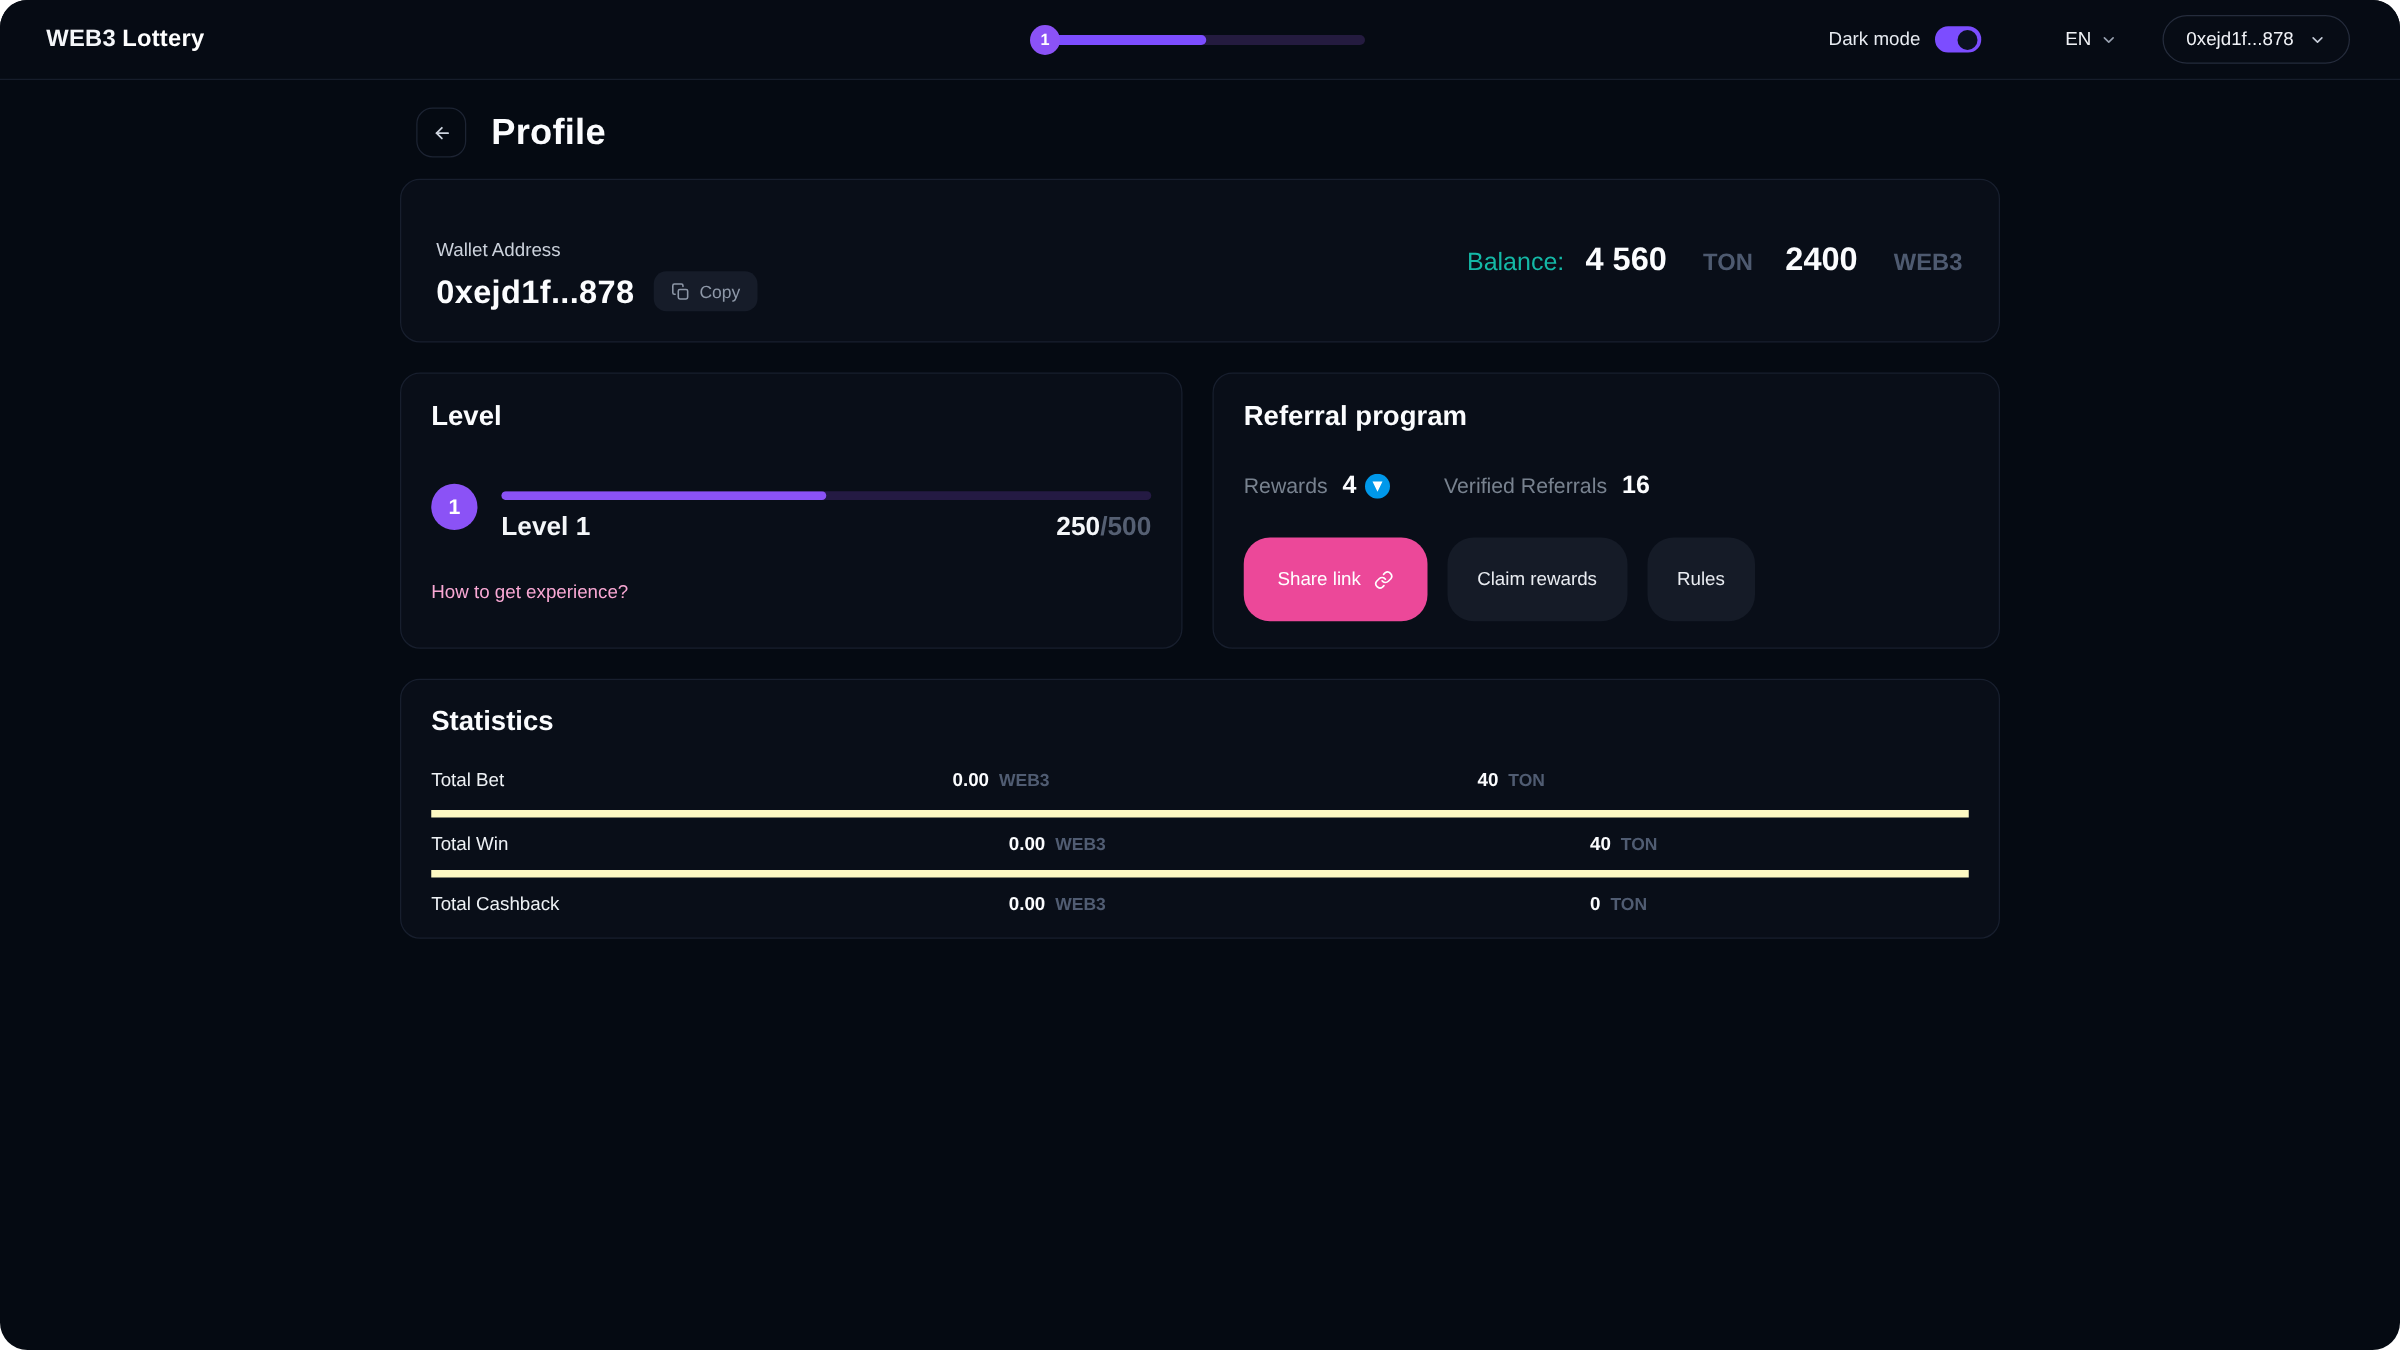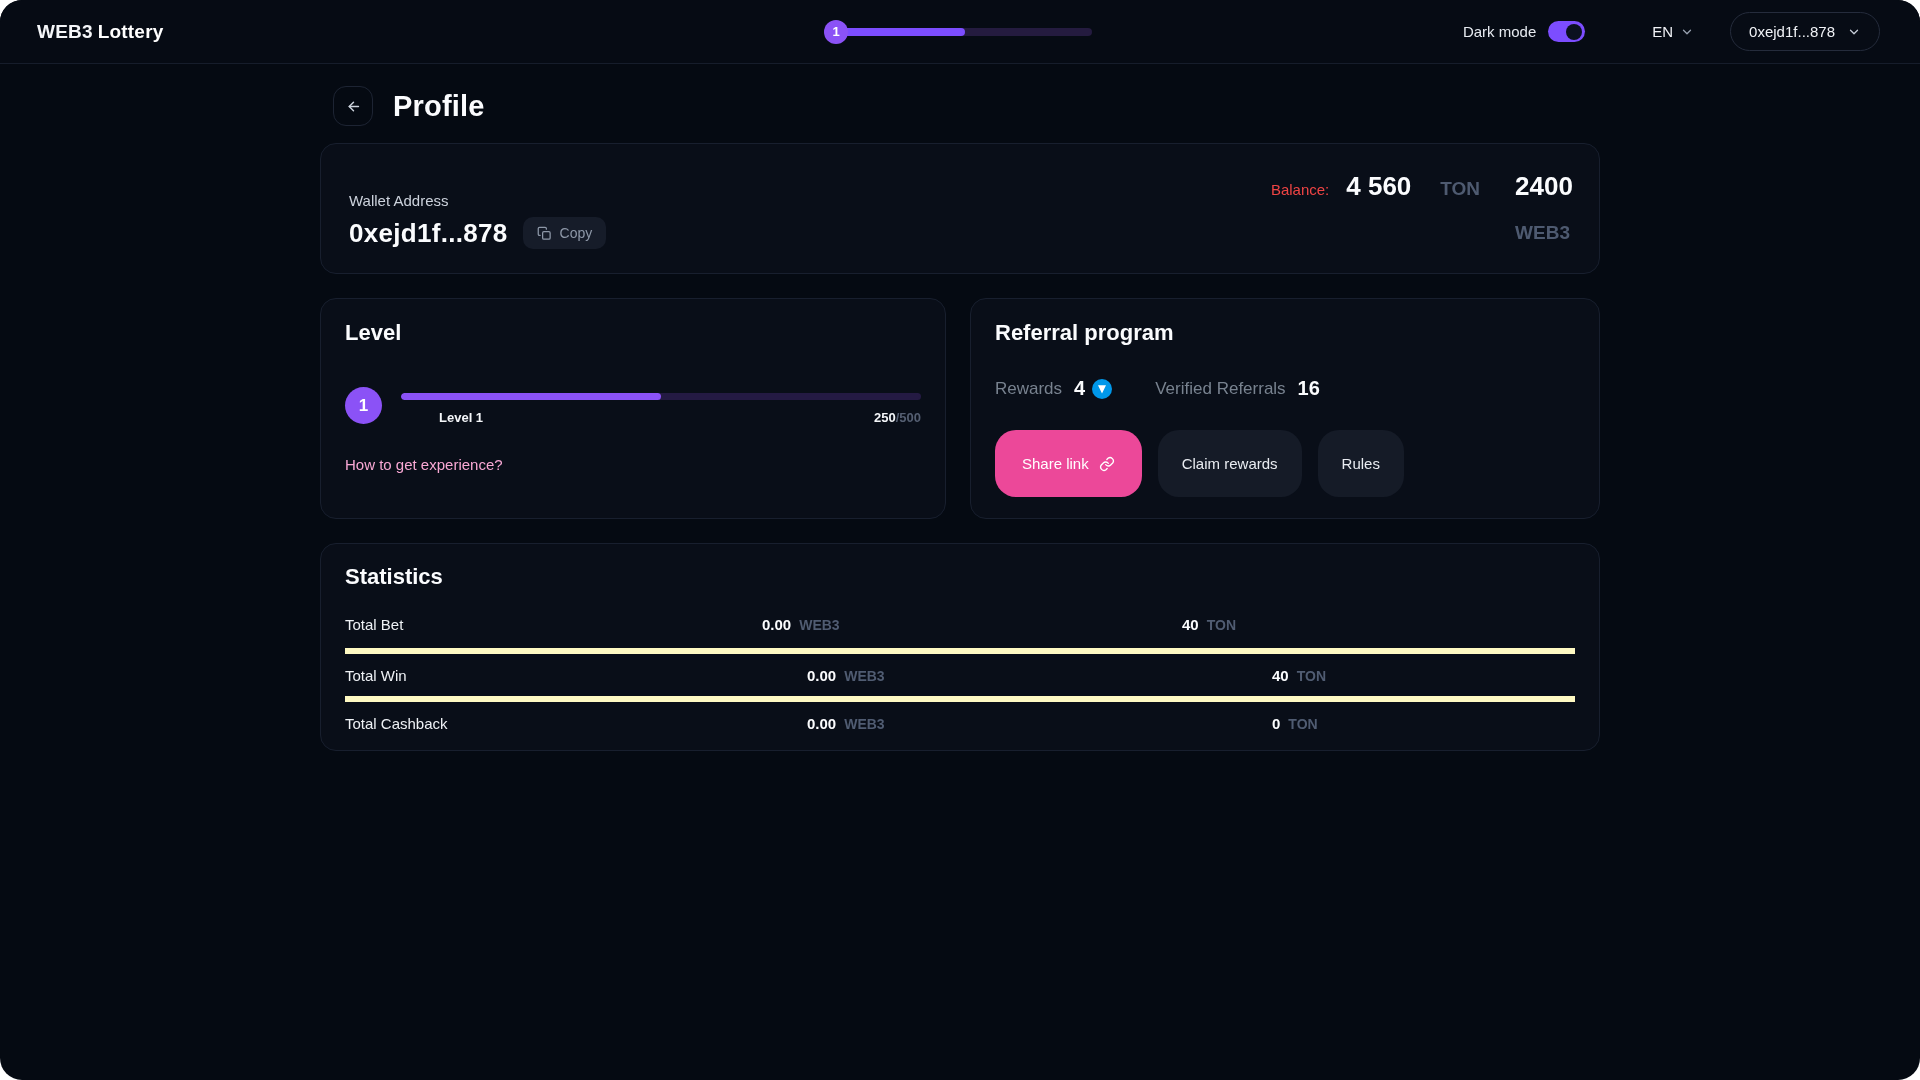--- a/index.html
+++ b/index.html
@@ -86,43 +86,43 @@
   .wa-label { font-size: 15px; color: #ccd2dc; margin-bottom: 8px; margin-top: 26px; }
   .wa-row { display: flex; align-items: center; gap: 15px; }
   .wa-address { font-size: 26px; font-weight: bold; color: #fbfcfe; letter-spacing: .3px; }
   .copy-btn {
     display: flex; align-items: center; gap: 8px;
     background: #161c29; border: none; border-radius: 10px;
     padding: 8px 14px; font-size: 14px; color: #8e98a8; cursor: pointer;
     font-family: inherit;
   }
   .balance { display: flex; align-items: baseline; }
-  .balance-label { font-size: 15px; color: #ef4444; margin-right: 17px; }
+  .balance-label { font-size: 20px; color: #14b8a6; margin-right: 17px; }
   .balance-amount { font-size: 26px; font-weight: bold; color: #fbfcfe; }
   .balance-unit { font-size: 19px; font-weight: bold; color: #4e5a70; margin-left: 9px; }
-  .balance-group + .balance-group { margin-left: 26px; flex-direction: column; }
+  .balance-group + .balance-group { margin-left: 26px; }
   .balance-group { display: inline-flex; align-items: baseline; gap: 20px; }
 
   
   .two-col { display: grid; grid-template-columns: 626px 630px; gap: 24px; margin-bottom: 24px; }
   .inner-card { padding: 21px 24px; }
   .card-title { font-size: 22px; font-weight: bold; color: #fbfcfe; }
 
   
   .level-row { display: flex; align-items: flex-start; gap: 19px; margin-top: 35px; }
   .level-badge {
     width: 37px; height: 37px; border-radius: 50%; flex: 0 0 auto;
     background: #8b52f6; color: #fff; font-size: 17px; font-weight: bold;
     display: flex; align-items: center; justify-content: center;
     margin-top: 6px;
   }
   .level-bar-wrap { flex: 1; padding-top: 12px; }
   .level-track { height: 7px; border-radius: 4px; background: #241a43; overflow: hidden; }
   .level-fill { height: 100%; border-radius: 4px; background: #8b52f6; }
-  .level-meta { display: flex; justify-content: space-between; margin-top: 10px; font-size: 13px; margin-left: 38px; }
+  .level-meta { display: flex; justify-content: space-between; margin-top: 10px; font-size: 21px; }
   .level-name { font-weight: bold; color: #f4f6f9; }
   .xp-current { font-weight: bold; color: #f4f6f9; }
   .xp-total { color: #555f72; font-weight: bold; }
   .exp-link { display: inline-block; margin-top: 31px; font-size: 15px; color: #f9a8d4; cursor: pointer; }
 
   
   .ref-stats { display: flex; align-items: center; margin-top: 31px; font-size: 17px; }
   .muted { color: #78828f; }
   .ref-value { font-size: 20px; font-weight: bold; color: #fbfcfe; margin-left: 12px; }
   .ton-icon { margin-left: 7px; display: inline-flex; }

